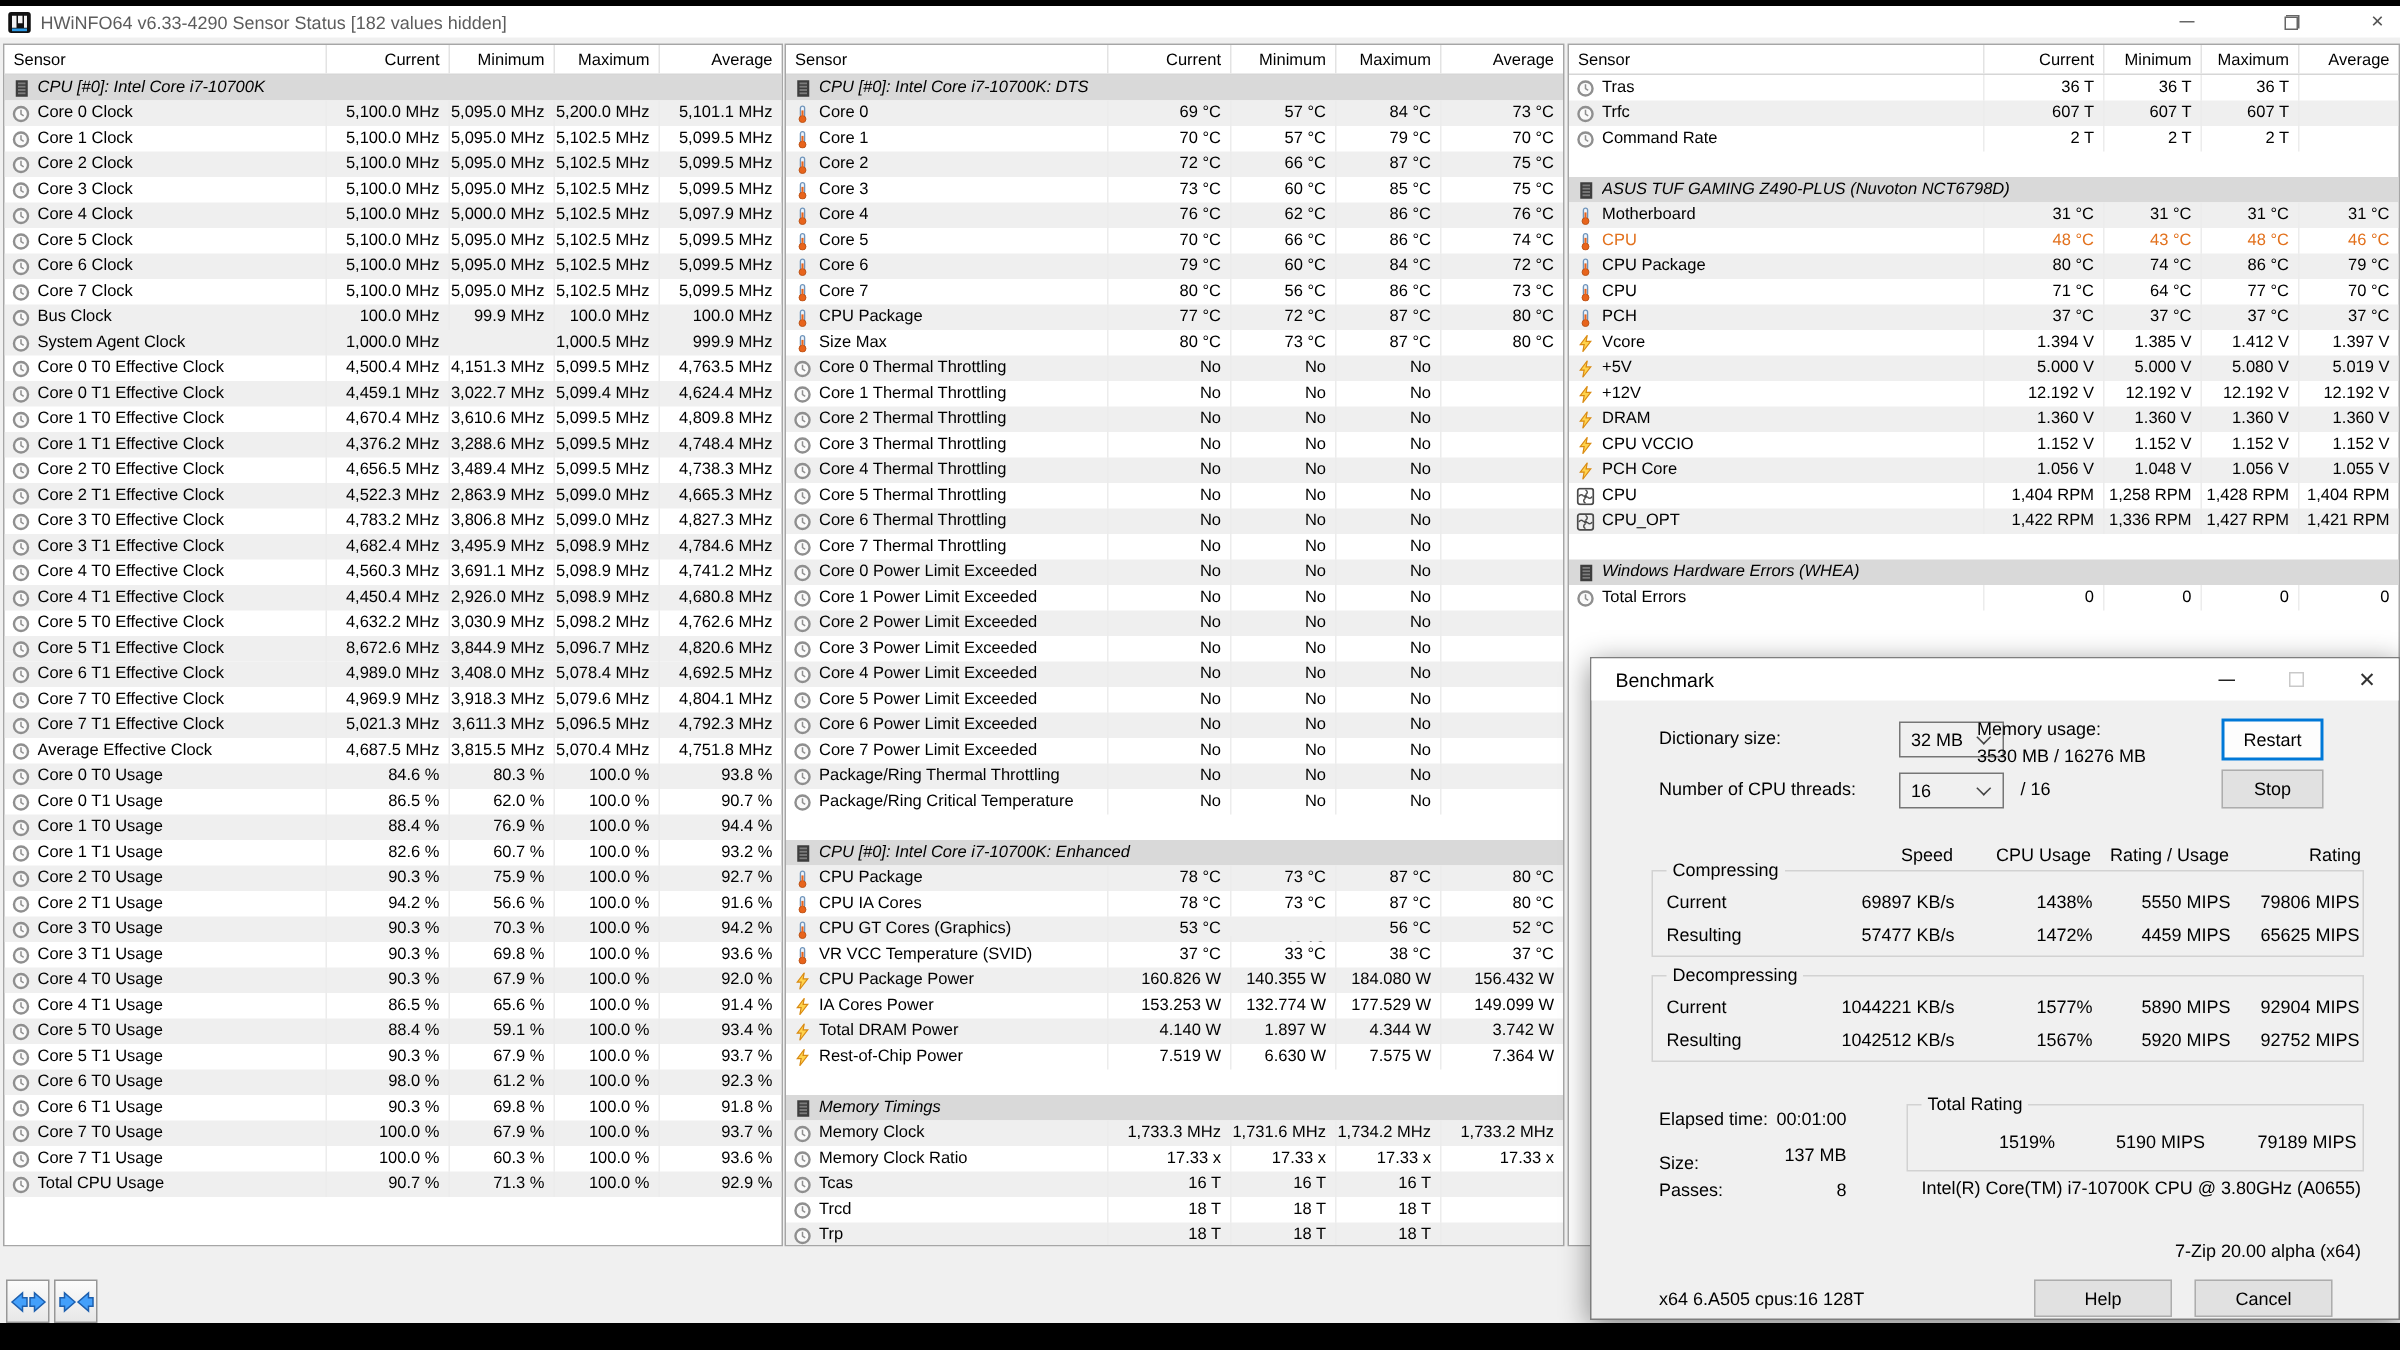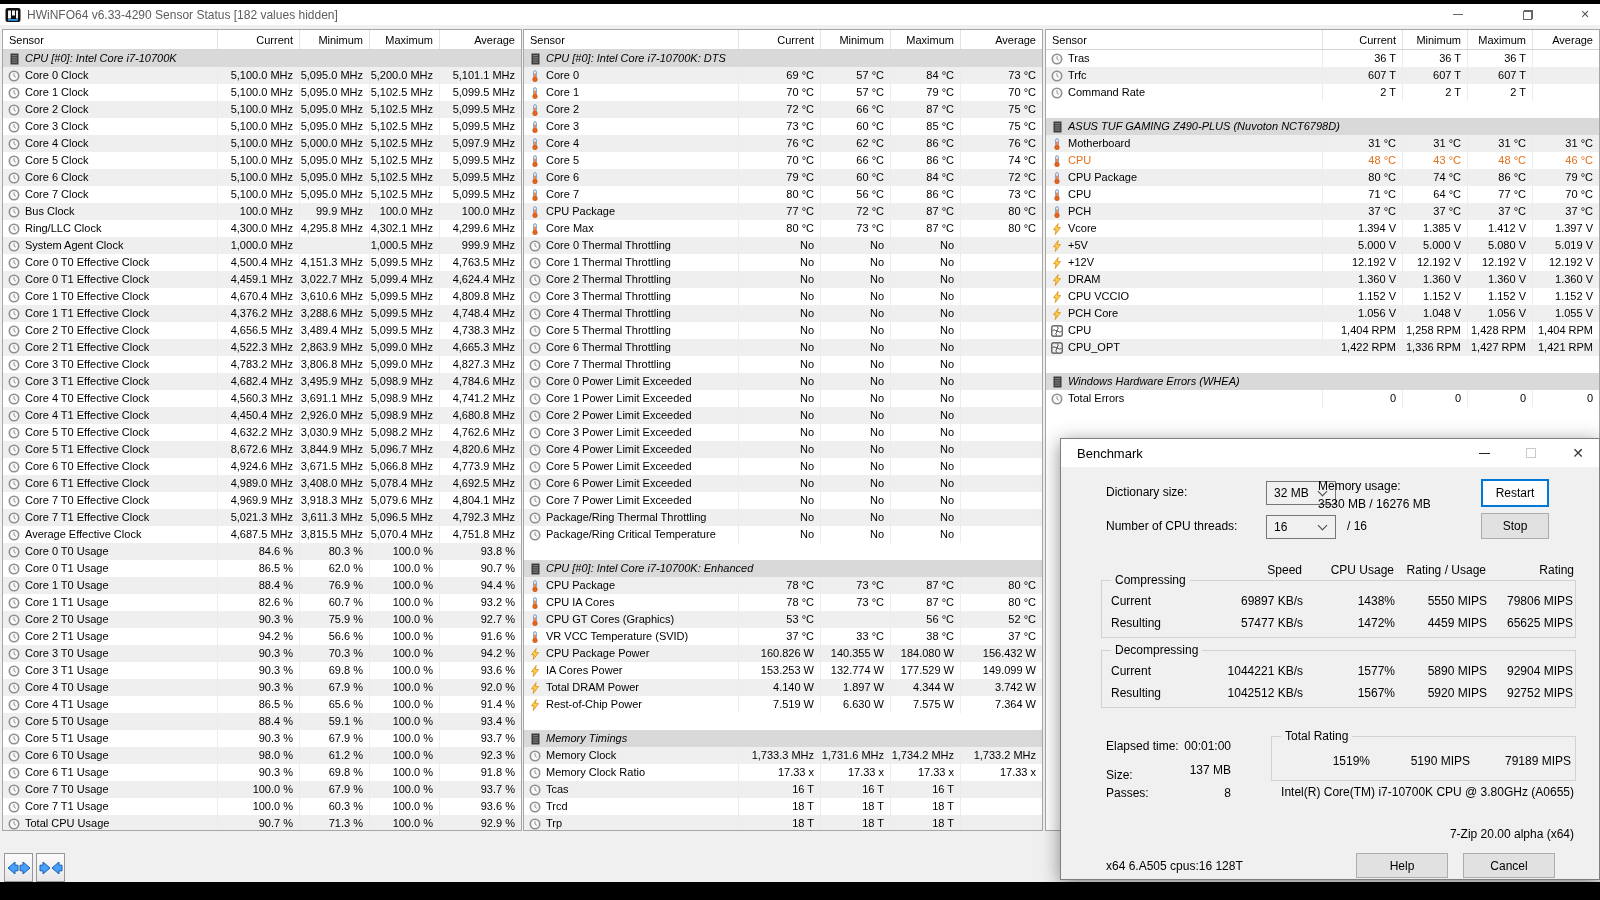--- a/index.html
+++ b/index.html
@@ -217,33 +217,20 @@
               <circle cx="6" cy="6" r="4.7" fill="#fafafa" stroke="#8f8f8f" stroke-width="1.6"></circle>
               <path d="M6 3.2 L6 6 L7.8 7.3" stroke="#8f8f8f" stroke-width="1" fill="none"></path>
             </svg>
           </span>
           <span class="lblcell">Bus Clock</span>
           <span class="v" style="width: 82px;">100.0 MHz</span>
           <span class="v" style="width: 70px;">99.9 MHz</span>
           <span class="v" style="width: 70px;">100.0 MHz</span>
           <span class="v" style="width: 82px;">100.0 MHz</span>
         </div>
-        <div class="srow">
-          <span class="icell">
-            <svg width="12" height="12" viewBox="0 0 12 12">
-              <circle cx="6" cy="6" r="4.7" fill="#fafafa" stroke="#8f8f8f" stroke-width="1.6"></circle>
-              <path d="M6 3.2 L6 6 L7.8 7.3" stroke="#8f8f8f" stroke-width="1" fill="none"></path>
-            </svg>
-          </span>
-          <span class="lblcell">Ring/LLC Clock</span>
-          <span class="v" style="width: 82px;">4,300.0 MHz</span>
-          <span class="v" style="width: 70px;">4,295.8 MHz</span>
-          <span class="v" style="width: 70px;">4,302.1 MHz</span>
-          <span class="v" style="width: 82px;">4,299.6 MHz</span>
-        </div>
         <div class="srow alt">
           <span class="icell">
             <svg width="12" height="12" viewBox="0 0 12 12">
               <circle cx="6" cy="6" r="4.7" fill="#fafafa" stroke="#8f8f8f" stroke-width="1.6"></circle>
               <path d="M6 3.2 L6 6 L7.8 7.3" stroke="#8f8f8f" stroke-width="1" fill="none"></path>
             </svg>
           </span>
           <span class="lblcell">System Agent Clock</span>
           <span class="v" style="width: 82px;">1,000.0 MHz</span>
           <span class="v" style="width: 70px; margin-top: 21px;">999.0 MHz</span>
@@ -398,33 +385,20 @@
             <svg width="12" height="12" viewBox="0 0 12 12">
               <circle cx="6" cy="6" r="4.7" fill="#fafafa" stroke="#8f8f8f" stroke-width="1.6"></circle>
               <path d="M6 3.2 L6 6 L7.8 7.3" stroke="#8f8f8f" stroke-width="1" fill="none"></path>
             </svg>
           </span>
           <span class="lblcell">Core 5 T1 Effective Clock</span>
           <span class="v" style="width: 82px;">8,672.6 MHz</span>
           <span class="v" style="width: 70px;">3,844.9 MHz</span>
           <span class="v" style="width: 70px;">5,096.7 MHz</span>
           <span class="v" style="width: 82px;">4,820.6 MHz</span>
-        </div>
-        <div class="srow">
-          <span class="icell">
-            <svg width="12" height="12" viewBox="0 0 12 12">
-              <circle cx="6" cy="6" r="4.7" fill="#fafafa" stroke="#8f8f8f" stroke-width="1.6"></circle>
-              <path d="M6 3.2 L6 6 L7.8 7.3" stroke="#8f8f8f" stroke-width="1" fill="none"></path>
-            </svg>
-          </span>
-          <span class="lblcell">Core 6 T0 Effective Clock</span>
-          <span class="v" style="width: 82px;">4,924.6 MHz</span>
-          <span class="v" style="width: 70px;">3,671.5 MHz</span>
-          <span class="v" style="width: 70px;">5,066.8 MHz</span>
-          <span class="v" style="width: 82px;">4,773.9 MHz</span>
         </div>
         <div class="srow alt">
           <span class="icell">
             <svg width="12" height="12" viewBox="0 0 12 12">
               <circle cx="6" cy="6" r="4.7" fill="#fafafa" stroke="#8f8f8f" stroke-width="1.6"></circle>
               <path d="M6 3.2 L6 6 L7.8 7.3" stroke="#8f8f8f" stroke-width="1" fill="none"></path>
             </svg>
           </span>
           <span class="lblcell">Core 6 T1 Effective Clock</span>
           <span class="v" style="width: 82px;">4,989.0 MHz</span>
@@ -840,21 +814,21 @@
           <span class="v" style="width: 82px;">80 °C</span>
         </div>
         <div class="srow">
           <span class="icell">
             <svg width="12" height="12" viewBox="0 0 12 12">
               <rect x="4.6" y="0.7" width="2.8" height="7.4" rx="1.4" fill="#eef4fb" stroke="#6f94bb" stroke-width="0.9"></rect>
               <circle cx="6" cy="9.4" r="2.3" fill="#e8641c" stroke="#b84e12" stroke-width="0.6"></circle>
               <rect x="5.3" y="3.6" width="1.4" height="5.2" fill="#e8641c"></rect>
             </svg>
           </span>
-          <span class="lblcell">Core Max</span>
+          <span class="lblcell">Size Max</span>
           <span class="v" style="width: 82px;">80 °C</span>
           <span class="v" style="width: 70px;">73 °C</span>
           <span class="v" style="width: 70px;">87 °C</span>
           <span class="v" style="width: 82px;">80 °C</span>
         </div>
         <div class="srow alt">
           <span class="icell">
             <svg width="12" height="12" viewBox="0 0 12 12">
               <circle cx="6" cy="6" r="4.7" fill="#fafafa" stroke="#8f8f8f" stroke-width="1.6"></circle>
               <path d="M6 3.2 L6 6 L7.8 7.3" stroke="#8f8f8f" stroke-width="1" fill="none"></path>

